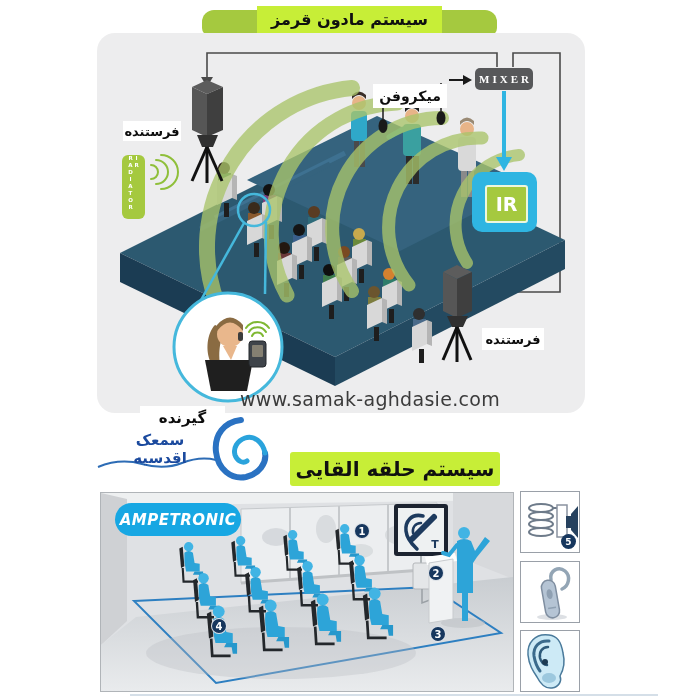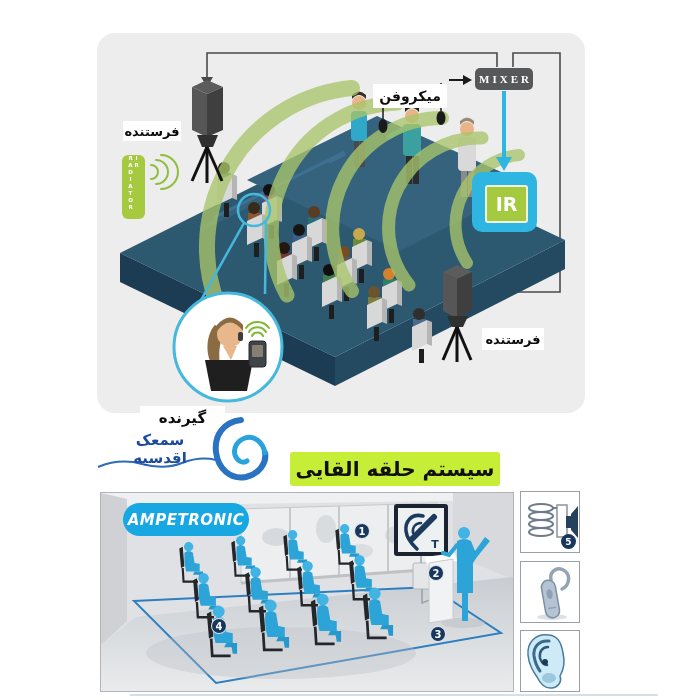--- a/index.html
+++ b/index.html
@@ -30,36 +30,39 @@
   .brandtxt{left:108px;top:431px;width:104px;color:#1b4a9e;font-size:15px;font-weight:bold;
     text-align:center;direction:rtl;}
   .loop-banner{left:290px;top:452px;width:210px;height:34px;background:#c7ee37;border-radius:3px;
     display:flex;align-items:center;justify-content:center;font-size:20px;font-weight:bold;
     color:#101010;direction:rtl;}
   
   .room{left:100px;top:492px;width:412px;height:198px;border:1px solid #b0b4b8;background:#dfe1e4;
     box-sizing:content-box;}
   .ampetronic{left:14px;top:10px;width:126px;height:33px;background:#17a7e3;border-radius:17px;
     color:#fff;font-size:15px;font-weight:bold;font-style:italic;letter-spacing:.5px;
-    display:flex;align-items:center;justify-content:center;margin-left:8px;}
+    display:flex;align-items:center;justify-content:center;}
   .callout{position:absolute;width:16px;height:16px;border-radius:50%;background:#17375e;
     border:1px solid rgba(255,255,255,.85);color:#fff;font-size:10px;font-weight:bold;
     display:flex;align-items:center;justify-content:center;box-sizing:border-box;}
   .icon-box{left:520px;width:60px;height:62px;background:#fff;border:1px solid #9aa0a8;
     box-sizing:border-box;}
   .badge5{position:absolute;right:3px;bottom:3px;width:15px;height:15px;border-radius:50%;
     background:#17375e;color:#fff;font-size:9px;font-weight:bold;display:flex;
     align-items:center;justify-content:center;}
   .bottomline{left:130px;top:694px;width:528px;height:2px;background:#d5dfe8;}
 </style>
 </head>
 <body>
 
 <div class="canvas">
 
+  <div class="abs top-banner">
+    <span class="hl">سیستم مادون قرمز</span>
+  </div>
 
   <div class="abs panel">
     <svg width="488" height="380" viewBox="0 0 488 380">
 
       <g stroke="#4a4a4a" stroke-width="1.6" fill="none">
         <path d="M110,46 V20 H400 V34"></path>
         <path d="M416,34 V20 H463 V259 H394"></path>
       </g>
       <polygon points="104,44 116,44 110,54" fill="#4a4a4a"></polygon>
       <polygon points="396,253 396,265 386,259" fill="#4a4a4a"></polygon>
@@ -252,20 +255,21 @@
     
     <div class="abs wlabel" style="left:26px;top:72px;width:58px;height:20px;font-size:13px;">فرستنده</div>
     <div class="abs wlabel" style="left:385px;top:279px;width:62px;height:22px;font-size:13px;">فرستنده</div>
     <div class="abs wlabel" style="left:276px;top:35px;width:74px;height:24px;font-size:14px;">میکروفن</div>
     <div class="abs mixer">MIXER</div>
     <div class="abs irbox">
       <div class="inner">IR</div>
     </div>
     <div class="abs irtag">IR RADIATOR</div>
     <div class="abs wlabel" style="left:43px;top:357px;width:85px;height:24px;font-size:15px;">گیرنده</div>
+    <div class="abs website">www.samak-aghdasie.com</div>
   </div>
 
   <svg class="abs" style="left:96px;top:453px;" width="122" height="22" viewBox="0 0 122 22">
     <path d="M2,14 Q24,5 46,11 T86,10 T120,7" fill="none" stroke="#2d6cb5" stroke-width="2"></path>
   </svg>
   <div class="abs brandtxt">سمعک اقدسیه</div>
   <svg class="abs" style="left:210px;top:415px;" width="64" height="74" viewBox="0 0 64 74">
     <path d="M31,5 C14,7 4,20 6,37 C8,54 21,65 36,62 C49,59 57,48 55,38" fill="none" stroke="#2a72c2" stroke-width="6" stroke-linecap="round"></path>
     <path d="M55,38 C53,27 44,20 35,23 C27,26 23,33 25,40 C27,46 33,49 37,46" fill="none" stroke="#2aa3dc" stroke-width="5" stroke-linecap="round"></path>
   </svg>

